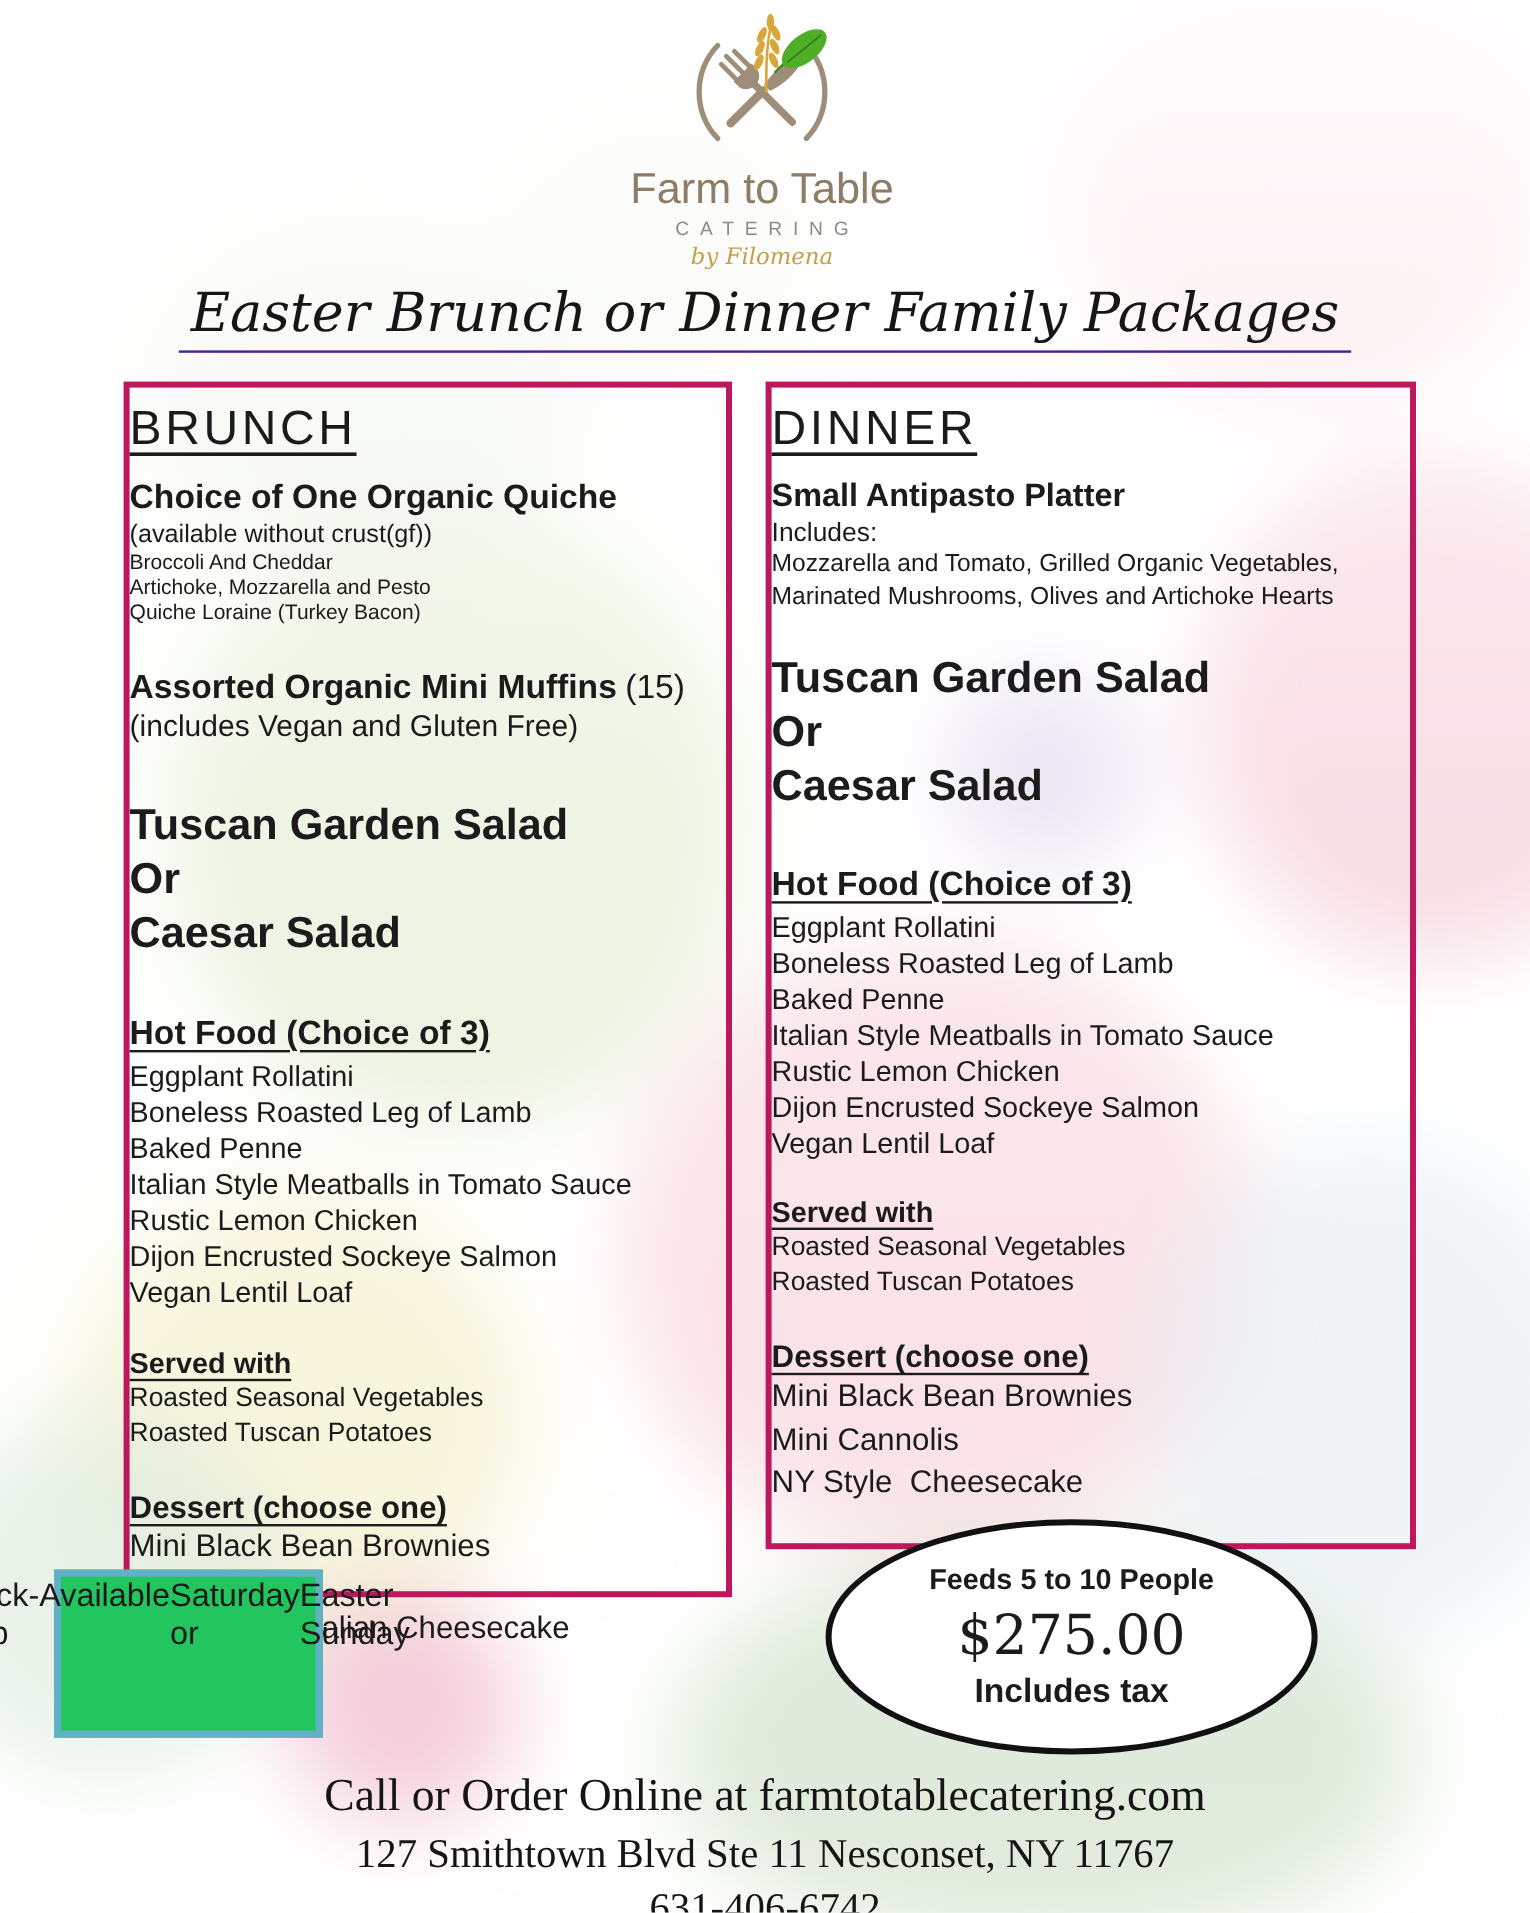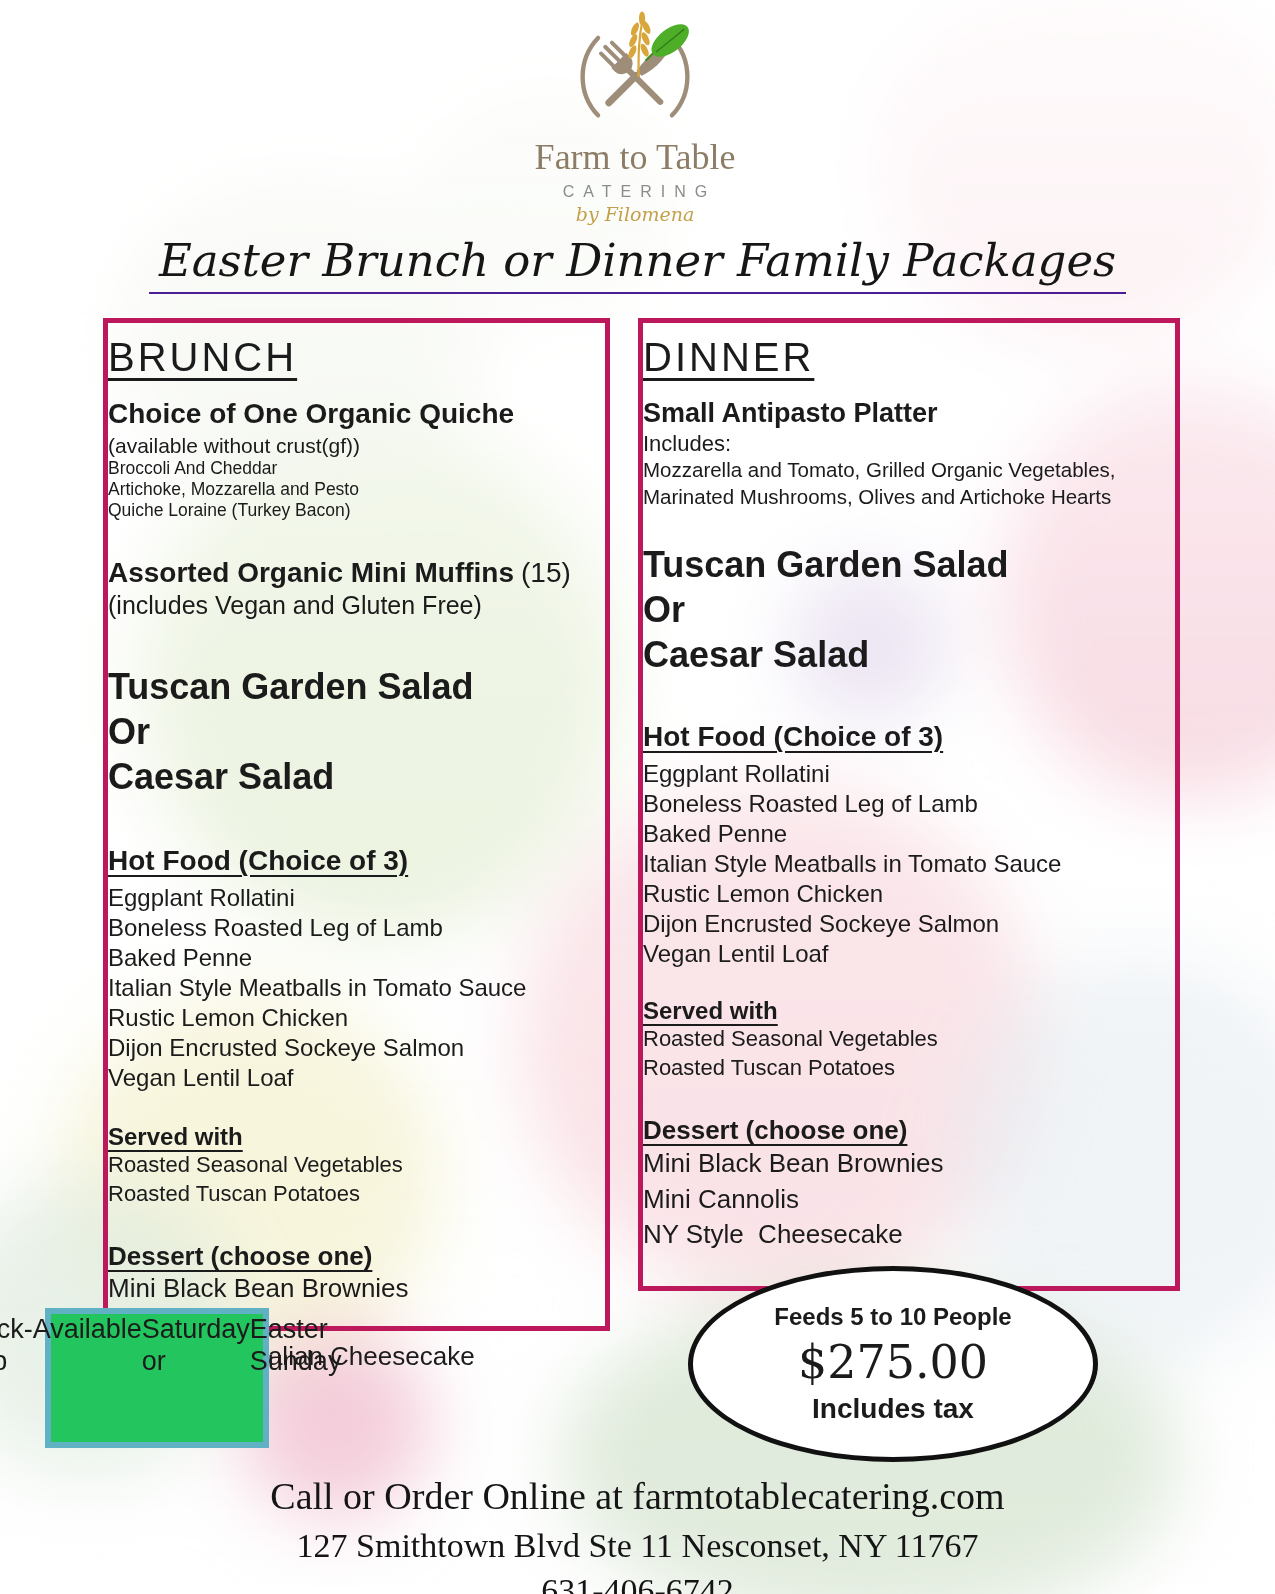--- a/index.html
+++ b/index.html
@@ -27,21 +27,21 @@
 
   
   .contact-form{position:absolute;left:95px;top:58px;width:375px;z-index:4;}
   .form-row{display:flex;align-items:flex-end;margin-bottom:21px;font-size:18px;color:#222;}
   .form-label{white-space:nowrap;}
   .form-line{flex:1;border-bottom:1.5px solid #222;margin-left:2px;height:20px;}
 
   
   .logo{position:absolute;left:505px;top:8px;width:260px;text-align:center;z-index:4;}
   .logo svg{display:block;margin:0 auto;}
-  .logo-name{font-family:Liberation Serif, serif;font-size:36px;color:#8d7c66;margin-top:-4px;}
+  .logo-name{font-family:Liberation Sans, sans-serif;font-size:36px;color:#8d7c66;margin-top:-4px;}
   .logo-catering{font-size:16px;letter-spacing:9px;color:#8b8b8b;margin-top:5px;padding-left:9px;}
   .logo-byline{font-family:"DejaVu Serif",serif;font-style:italic;font-size:19px;color:#c3a04a;margin-top:2px;}
 
   
   .main-title{position:absolute;top:234px;left:0;right:0;text-align:center;z-index:4;
       font-family:"DejaVu Serif",serif;font-style:italic;font-size:45px;font-weight:500;color:#161616;}
   .main-title span{border-bottom:2px solid #4c1d95;padding:0 10px 5px;}
 
   
   .panel{position:absolute;box-sizing:border-box;border:5px solid #be185d;text-align:left;z-index:3;}

